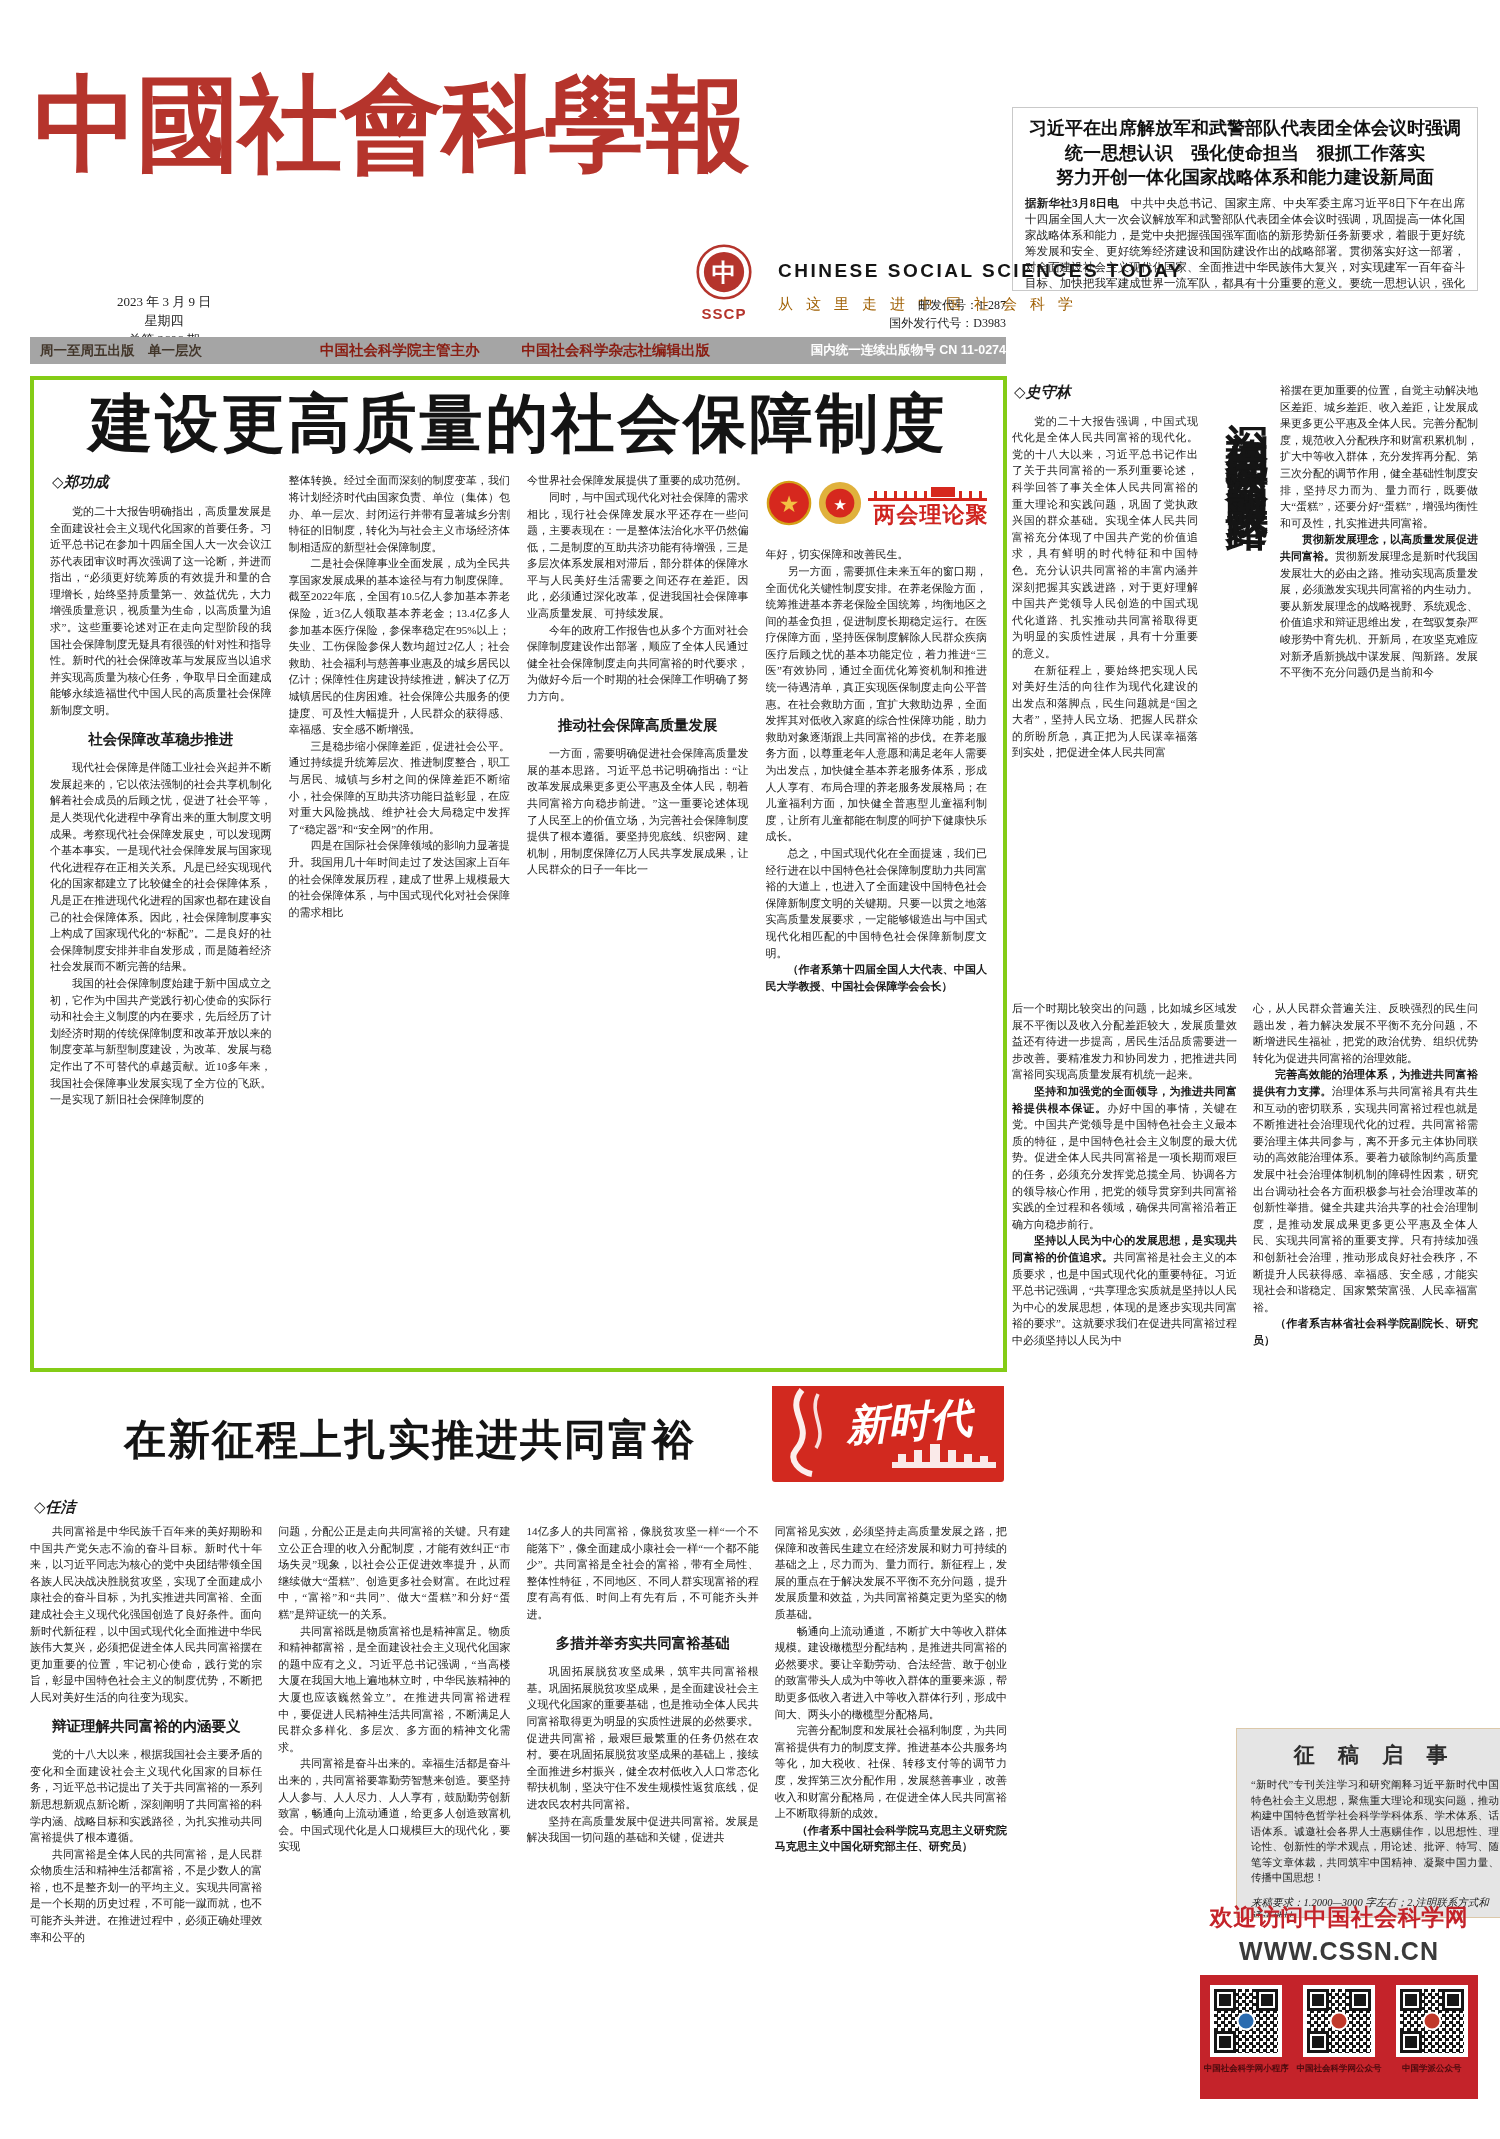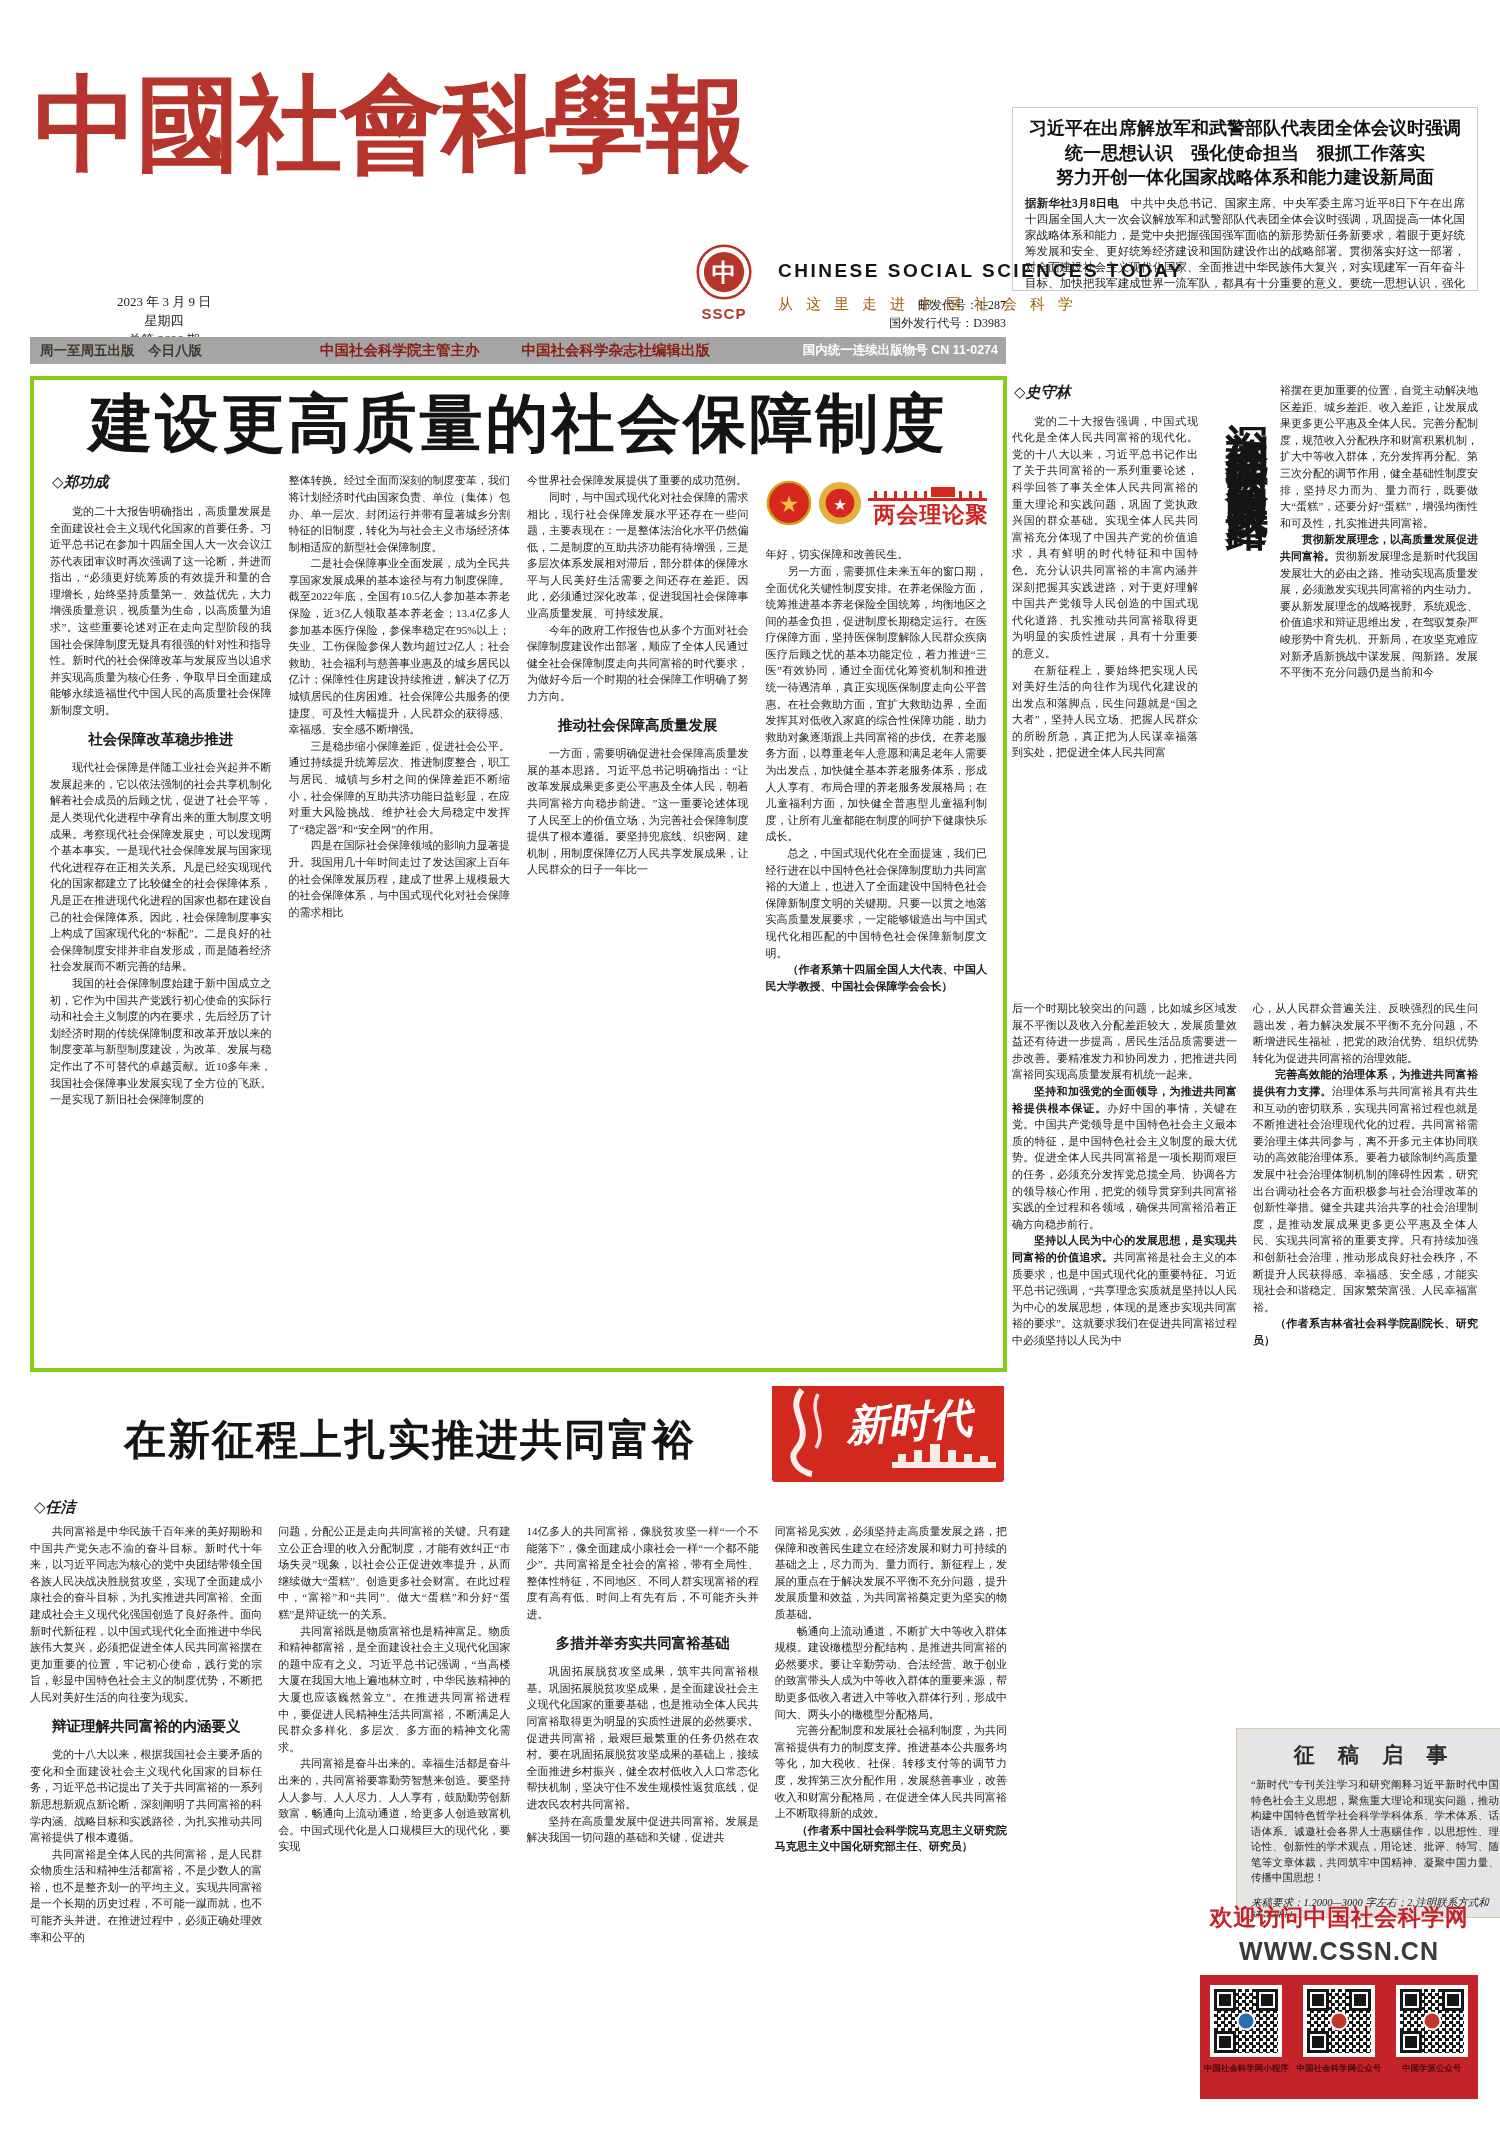--- a/index.html
+++ b/index.html
@@ -18,21 +18,21 @@
   .english-title{font-family:"Liberation Sans",sans-serif;font-size:19px;letter-spacing:2.5px;
     color:#151515;font-weight:600;}
   .slogan{margin-top:13px;font-size:15px;letter-spacing:13px;color:#a16207;}
   .postal{position:absolute;left:826px;top:296px;width:180px;text-align:right;
     font-size:12px;line-height:18px;color:#222;}
   .meta-bar{position:absolute;left:30px;top:337px;width:976px;height:27px;background:#a5a5a5;
     display:flex;align-items:center;font-family:"Liberation Sans",sans-serif;font-weight:bold;}
   .bar-pub{color:#42362a;font-size:13.5px;margin-left:10px;}
   .bar-sup{color:#8a1d12;font-size:14.5px;margin-left:118px;}
   .bar-ed{color:#8a1d12;font-size:14.5px;margin-left:42px;}
-  .bar-issn{color:#ffffff;font-size:12.5px;margin-left:auto;margin-right:8px;}
+  .bar-issn{color:#ffffff;font-size:12.5px;margin-left:auto;}
 
   
   .top-news{position:absolute;left:1012px;top:107px;width:466px;height:184px;
     border:1px solid #c9c9c9;box-sizing:border-box;padding:8px 12px 6px;overflow:hidden;}
   .tn-line{text-align:center;font-family:"Liberation Sans",sans-serif;font-weight:bold;
     color:#111;font-size:18px;line-height:24.5px;}
   .tn-body{margin-top:5px;font-size:11.5px;line-height:16px;text-align:justify;color:#222;}
   .tn-body strong{font-weight:bold;}
 
   
@@ -136,21 +136,21 @@
     <div class="english-title">CHINESE  SOCIAL  SCIENCES  TODAY</div>
     <div class="slogan">从这里走进中国社会科学</div>
   </div>
 
   <div class="postal">
     <div>邮发代号：1-287</div>
     <div>国外发行代号：D3983</div>
   </div>
 
   <div class="meta-bar">
-    <span class="bar-pub">周一至周五出版　今日八版</span>
+    <span class="bar-pub">周一至周五出版　单一层次</span>
     <span class="bar-sup">中国社会科学院主管主办</span>
     <span class="bar-ed">中国社会科学杂志社编辑出版</span>
     <span class="bar-issn">国内统一连续出版物号 CN 11-0274</span>
   </div>
 
   <div class="top-news">
     <div class="tn-line">习近平在出席解放军和武警部队代表团全体会议时强调</div>
     <div class="tn-line">统一思想认识　强化使命担当　狠抓工作落实</div>
     <div class="tn-line">努力开创一体化国家战略体系和能力建设新局面</div>
     <p class="tn-body"><strong>据新华社3月8日电　</strong><span>中共中央总书记、国家主席、中央军委主席习近平8日下午在出席十四届全国人大一次会议解放军和武警部队代表团全体会议时强调，巩固提高一体化国家战略体系和能力，是党中央把握强国强军面临的新形势新任务新要求，着眼于更好统筹发展和安全、更好统筹经济建设和国防建设作出的战略部署。贯彻落实好这一部署，对全面建设社会主义现代化国家、全面推进中华民族伟大复兴，对实现建军一百年奋斗目标、加快把我军建成世界一流军队，都具有十分重要的意义。要统一思想认识，强化使命担当，狠抓工作落实，努力开创一体化国家战略体系和能力建设新局面。</span></p>

